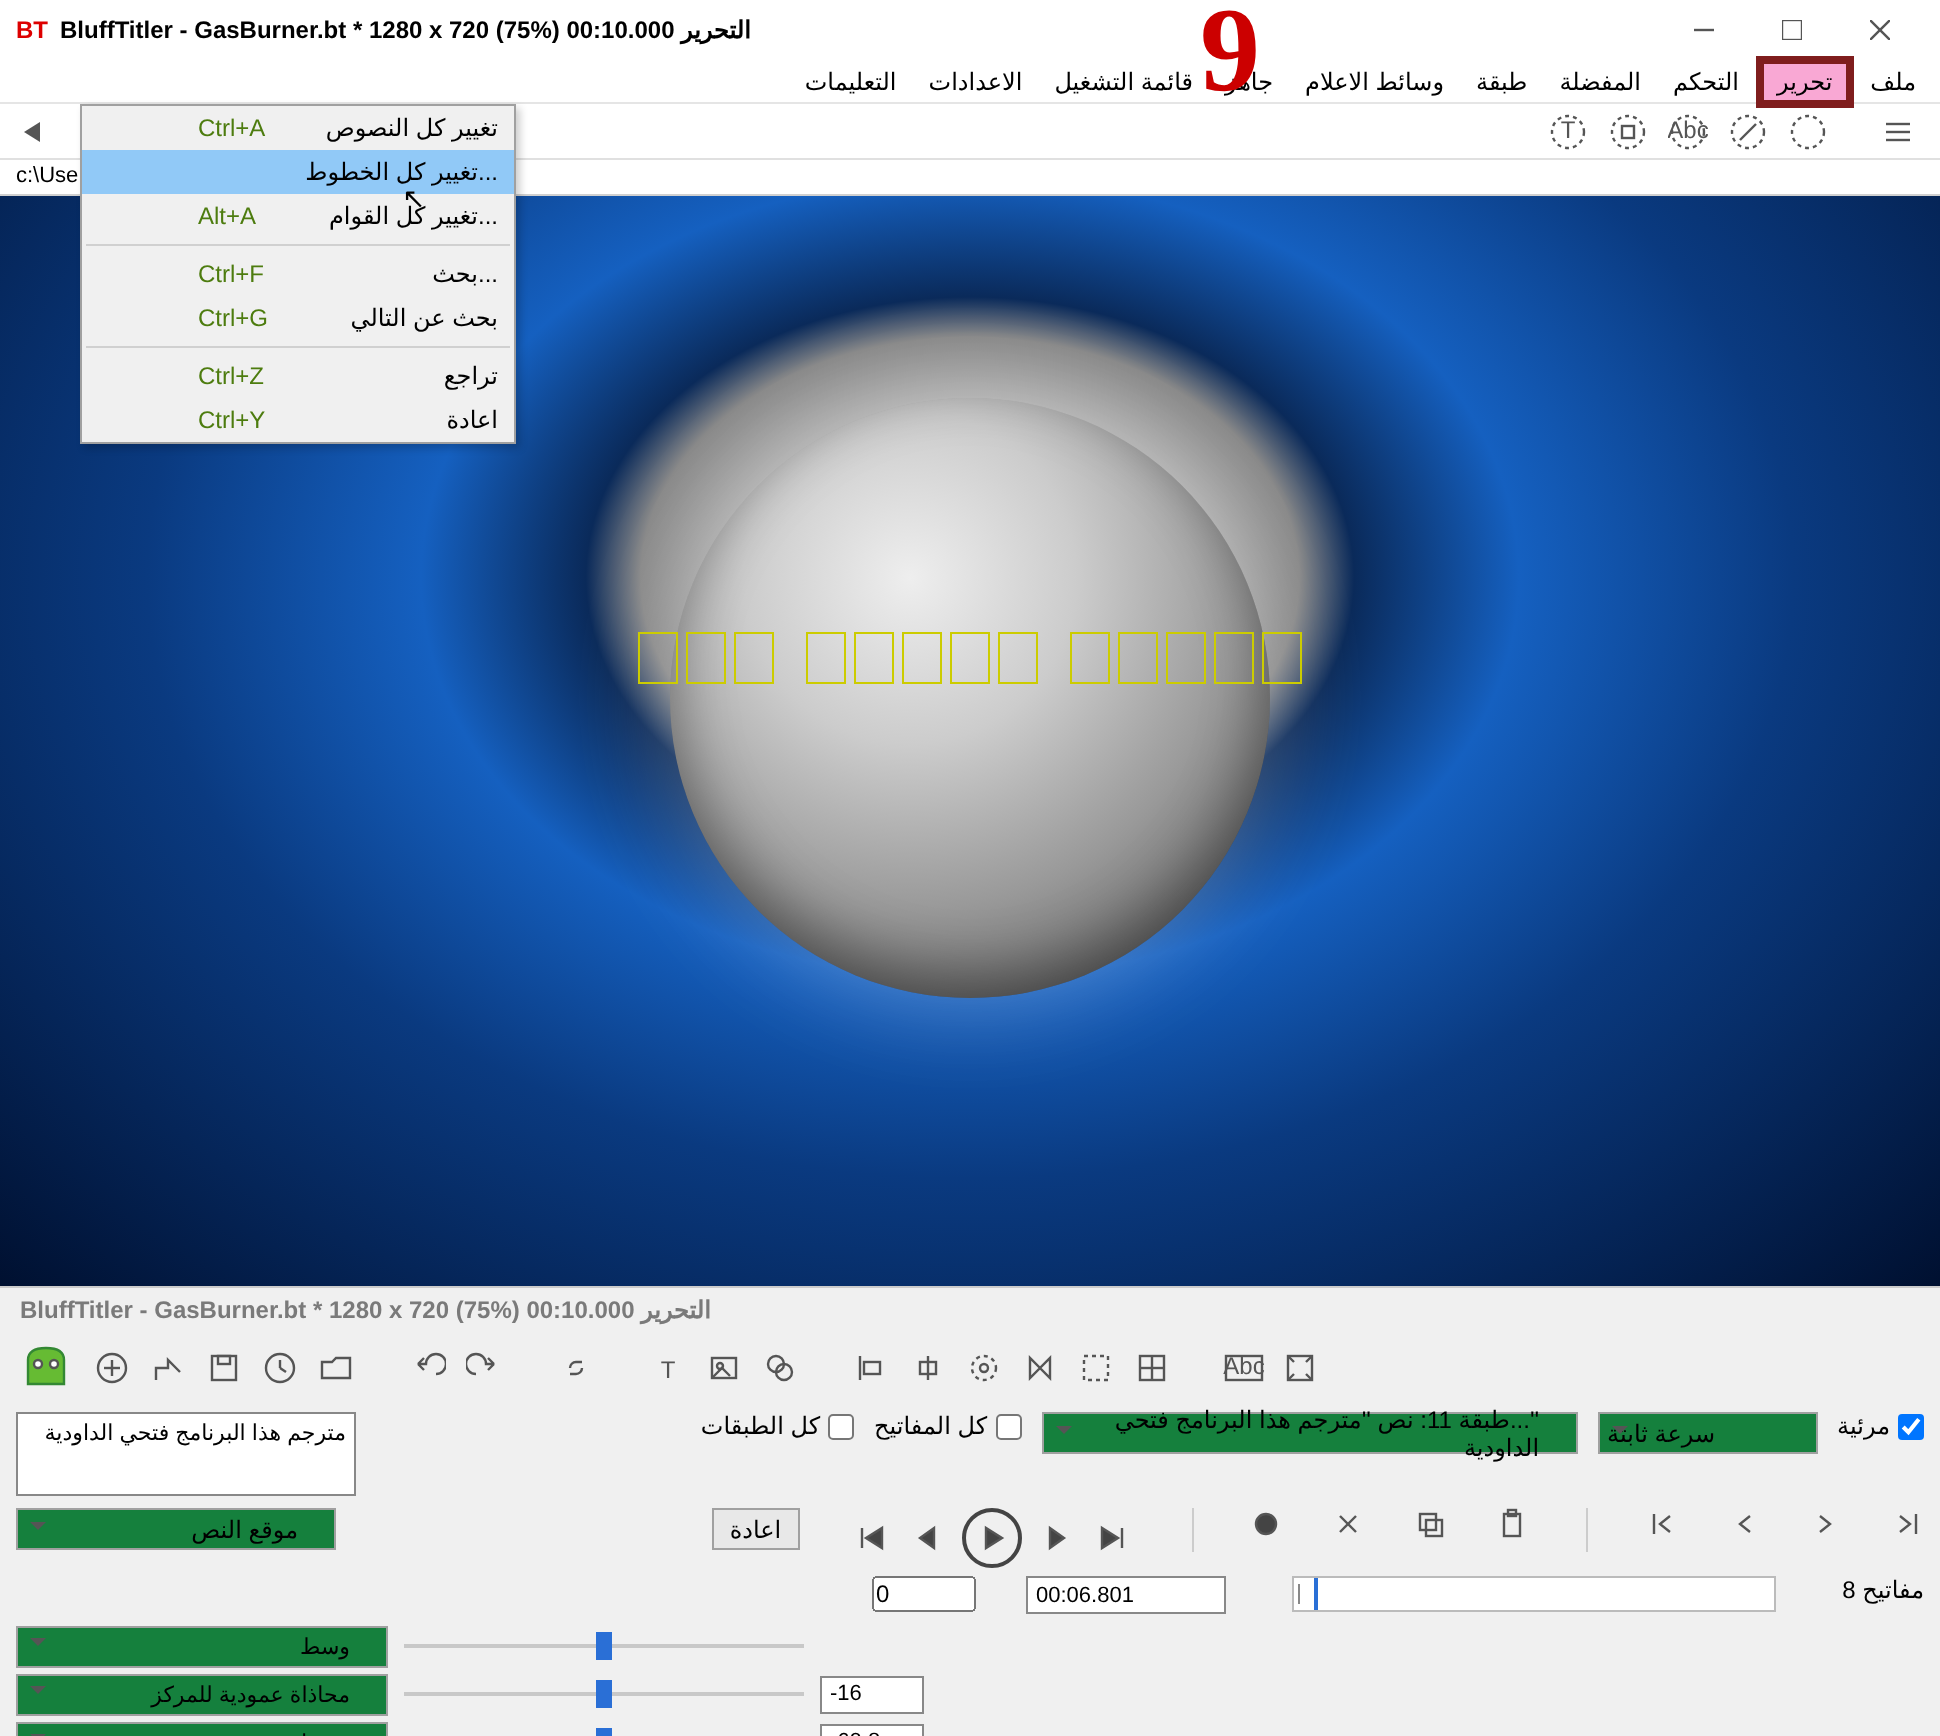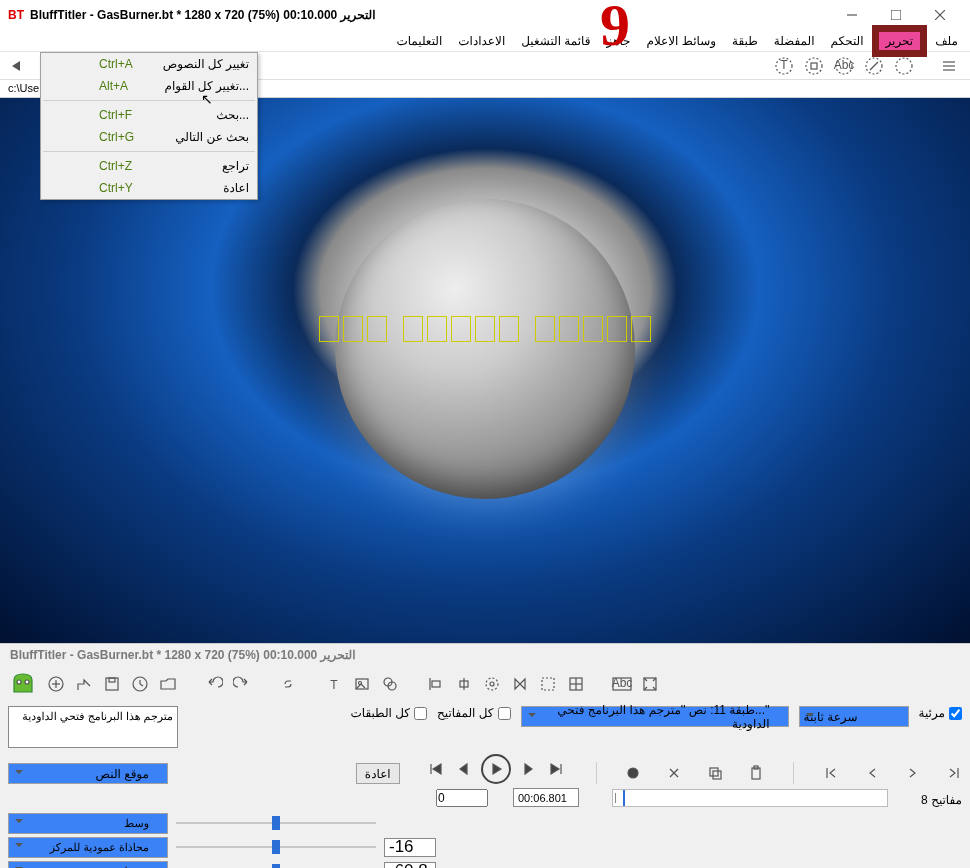--- a/index.html
+++ b/index.html
@@ -8,21 +8,21 @@
 .titlebar { background: #fff; height: 30px; display: flex; align-items: center; padding: 0 8px; }
 .titlebar .icon { width: 16px; height: 16px; margin-right: 6px; display:flex;align-items:center;justify-content:center;font-size:12px;font-weight:bold;color:#d00; }
 .titlebar .title { font-weight: bold; color: #000; flex: 0 0 auto; }
 .titlebar .spacer { flex: 1; }
 .titlebar .big9 { font-family: "Times New Roman", serif; font-size: 60px; font-weight: bold; color: #cc0000; line-height: 0; position: relative; top: 10px; margin-right: 200px; }
 .winbtn { width: 44px; height: 30px; display: flex; align-items: center; justify-content: center; }
 .winbtn svg { width: 10px; height: 10px; }
 
 .menubar { background: #fff; height: 22px; display: flex; align-items: center; padding: 0 4px; direction: rtl; border-bottom: 1px solid #e5e5e5; }
 .menubar .item { padding: 3px 8px; cursor: default; }
-.menubar .item.active { background: #ec4899; border: 7px solid #7f1d1d; padding: 2px 7px; }
+.menubar .item.active { background: #f9a8d4; border: 4px solid #7f1d1d; padding: 2px 7px; }
 
 .toolbar { background: #fff; height: 28px; display: flex; align-items: center; padding: 0 6px; border-bottom: 1px solid #e0e0e0; }
 .toolbar .back { width: 22px; height: 22px; border: 1px solid transparent; display:flex;align-items:center;justify-content:center; }
 .toolbar .spacer { flex: 1; }
 .toolbar .circbtn { width: 28px; height: 20px; display: flex; align-items: center; justify-content: center; margin: 0 1px; }
 .toolbar .hamb { margin-left: 16px; }
 
 .pathbar { background: #fff; height: 18px; padding: 2px 8px; font-size: 11px; color: #000; border-bottom: 1px solid #d0d0d0; }
 
 .preview { position: relative; height: 545px; background: radial-gradient(ellipse at 50% 35%, #d8d8d8 0%, #a8a8a8 18%, #888 24%, #0a2a5a 28%, #1560c0 40%, #0a3a80 60%, #001030 100%); overflow: hidden; }
@@ -44,37 +44,37 @@
 
 .toolrow { display: flex; align-items: center; padding: 4px 8px; height: 36px; gap: 4px; background:#f0f0f0; }
 .monster { width: 30px; height: 28px; margin-right: 2px; }
 .tbtn { width: 24px; height: 24px; display: inline-flex; align-items: center; justify-content: center; border: 1px solid transparent; color:#444; }
 .tgap { width: 14px; }
 .tsep { width: 1px; height: 22px; background:#ccc; margin: 0 4px; }
 
 .controlrow { display: flex; align-items: flex-start; padding: 4px 8px; gap: 10px; direction: rtl; }
 .cbwrap { display:flex; align-items:center; gap:4px; }
 .cbwrap input { width:13px;height:13px; }
-.sel { height:21px; border:1px solid #a0a0a0; background:#3b82f6; padding: 2px 18px 2px 4px; position:relative; display:flex; align-items:center; justify-content:flex-end; }
+.sel { height:21px; border:1px solid #a0a0a0; background:#15803d; padding: 2px 18px 2px 4px; position:relative; display:flex; align-items:center; justify-content:flex-end; }
 .sel::after { content:""; position:absolute; left:6px; top:50%; transform:translateY(-50%); border:4px solid transparent; border-top-color:#555; }
 .btn { height:21px; border:1px solid #a0a0a0; background:#e8e8e8; padding:2px 8px; }
 
-.playrow { display:flex; align-items:flex-end; padding: 2px 8px; gap:25px; }
+.playrow { display:flex; align-items:flex-start; padding: 2px 8px; gap:25px; }
 .playctrl { display:flex; align-items:center; gap:6px; }
 .playctrl .pb { width:22px; height:22px; display:flex;align-items:center;justify-content:center; }
 .playctrl .big { width:30px;height:30px;border:2px solid #444;border-radius:50%; }
-.timein { width:66px; height:19px; border:1px solid #888; background:#fff; padding:2px 4px; font-size:11px; }
+.timein { width:100px; height:19px; border:1px solid #888; background:#fff; padding:2px 4px; font-size:11px; }
 
 .sliderarea { padding: 2px 8px; }
 .srow { display:flex; align-items:center; height:24px; gap:8px; }
-.srow .sel { width:160px; font-size:11px; }
+.srow .sel { width:186px; font-size:11px; }
 .srow .track { flex:0 0 200px; height:14px; position:relative; }
 .srow .track .bar { position:absolute; top:6px; left:0; right:0; height:2px; background:#c8c8c8; }
 .srow .track .thumb { position:absolute; top:0; width:8px; height:14px; background:#2a6fd6; }
-.srow .num { width:52px; height:19px; border:1px solid #888; background:#fff; padding:2px 4px; font-size:17px; text-align:left; }
+.srow .num { width:52px; height:19px; border:1px solid #888; background:#fff; padding:2px 4px; font-size:11px; text-align:left; }
 
 .timeline { flex:1; height:18px; border:1px solid #bbb; background:#fff; margin: 0 8px; position:relative; }
 .timeline .play { position:absolute; top:0; bottom:0; width:2px; background:#2a6fd6; left:10px; }
 .timeline .tick { position:absolute; top:3px; bottom:3px; width:1px; background:#888; }
 
 svg { stroke:#555; stroke-width:1.2; fill:none; }
 .dash { stroke-dasharray: 2 2; }
 </style>
 </head>
 <body>
@@ -180,20 +180,24 @@
       <span></span>
       <span></span>
       <span></span>
   </div>
 </div>
 
 <div class="dropdown">
   <div class="row">
       <span class="lab">تغيير كل النصوص</span>
       <span class="sc">Ctrl+A</span>
+    </div>
+  <div class="row hover">
+      <span class="lab">...تغيير كل الخطوط</span>
+      <span class="sc"></span>
     </div>
   <div class="row">
       <span class="lab">...تغيير كل القوام</span>
       <span class="sc">Alt+A</span>
     </div>
   <div class="sep"></div>
   <div class="row">
       <span class="lab">...بحث</span>
       <span class="sc">Ctrl+F</span>
     </div>

